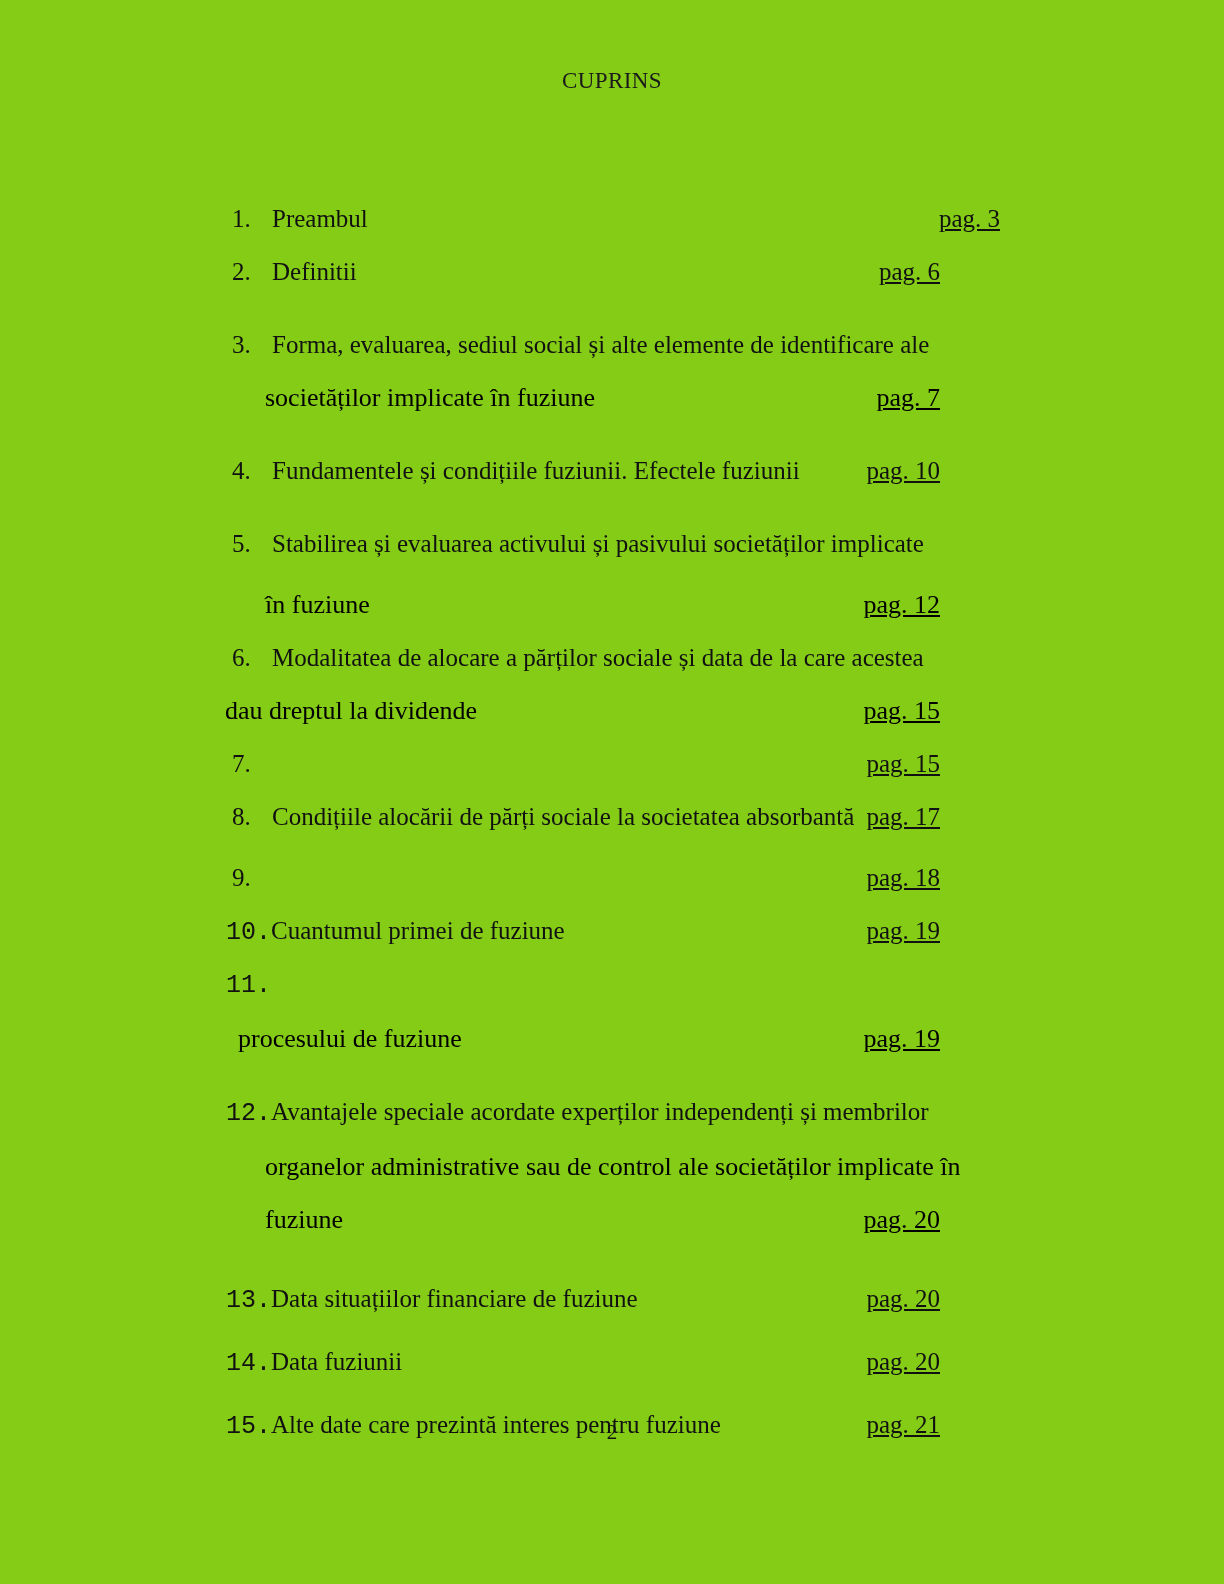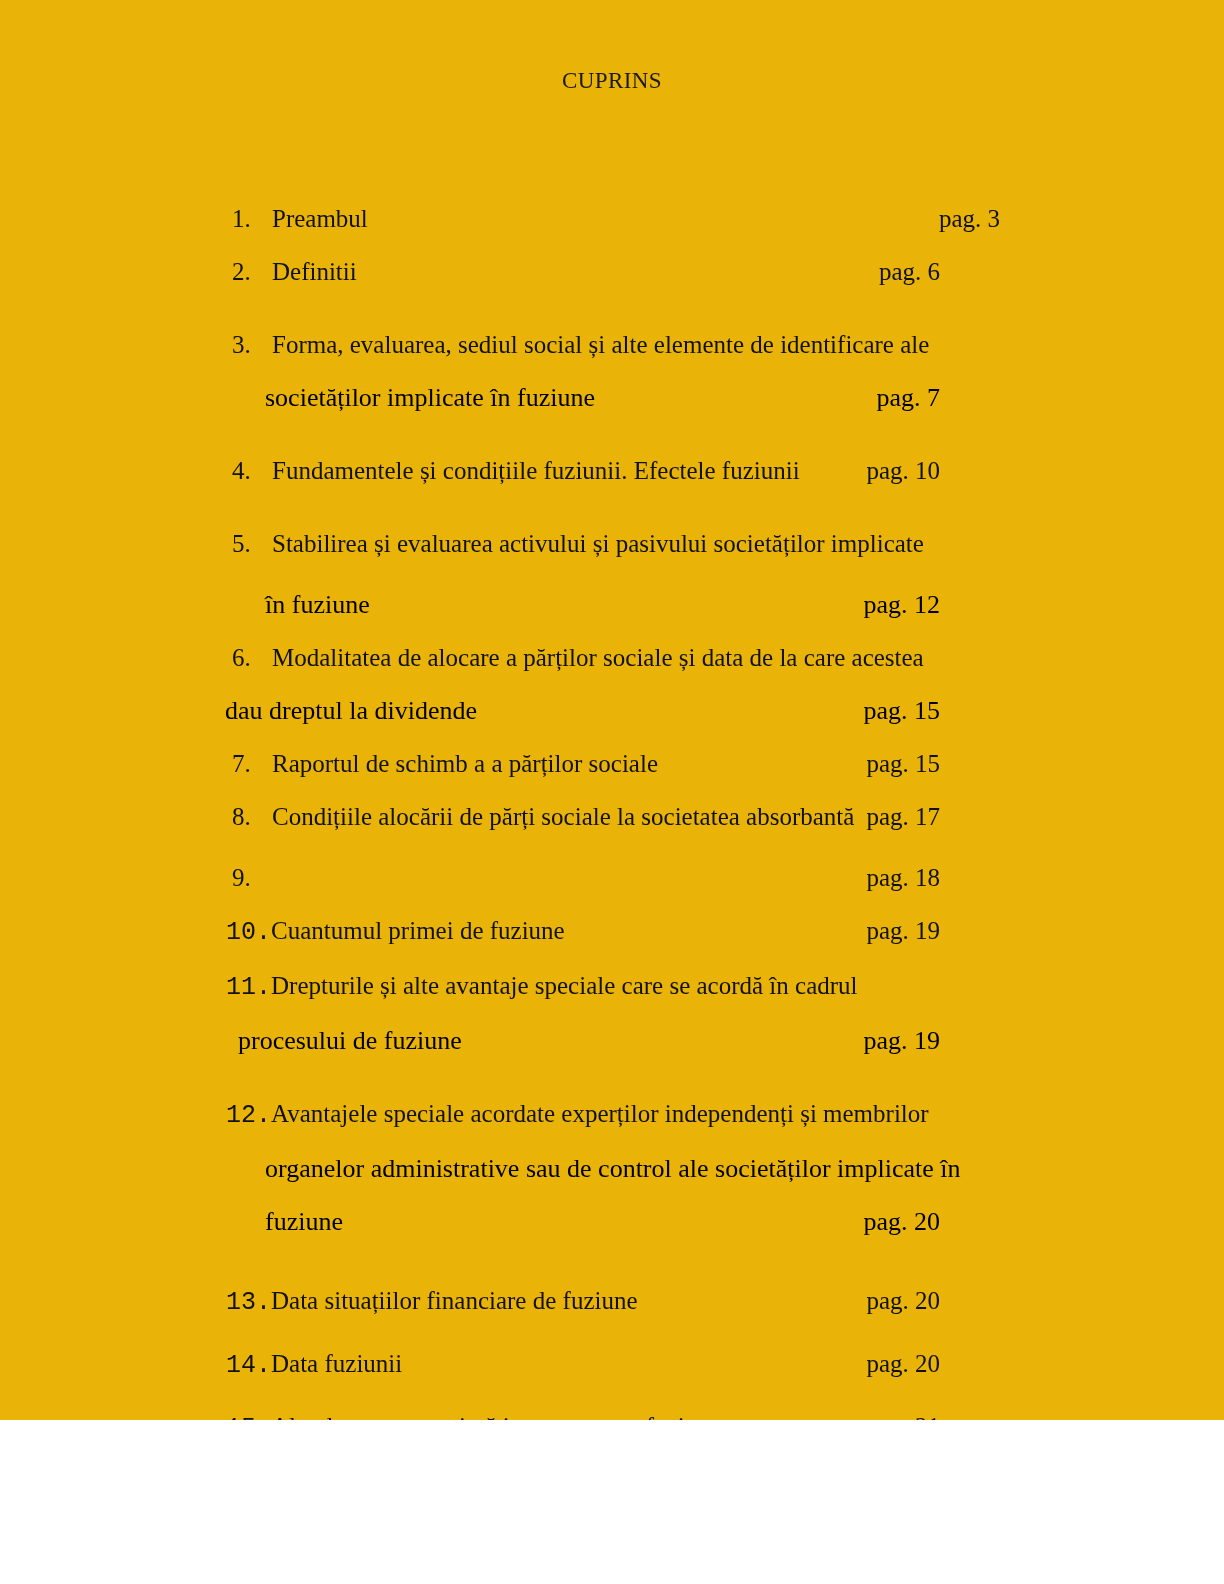--- a/index.html
+++ b/index.html
@@ -3,22 +3,22 @@
 <meta charset="utf-8">
 <style>
   html, body {
     margin: 0;
     padding: 0;
     background: #ffffff;
   }
   .page {
     position: relative;
     width: 1224px;
-    height: 1420px;
-    background: #eab308;
+    height: 1584px;
+    background: #84cc16;
     font-family: "Liberation Serif", "DejaVu Serif", serif;
     color: #000000;
     overflow: hidden;
   }
 
   
   .doc-title {
     position: absolute;
     top: 68px;
     left: 0;
@@ -94,20 +94,21 @@
   .leader.dense::before {
     content: "................................................................................................................................................................................................................................................................................................";
     letter-spacing: -0.9px;
     font-weight: 700;
     font-size: 25px;
   }
 
   .pagref {
     flex: 0 0 auto;
     padding-left: 0px;
+    text-decoration: underline;
   }
 
   
   .rail {
     margin-right: 284px;
   }
   .rail.far {
     margin-right: 224px;
   }
 
@@ -214,21 +215,20 @@
       <div class="cont">
         <span class="entry-text pad-left">dau dreptul la dividende</span>
         <span class="leader"></span>
         <span class="pagref rail">pag. 15</span>
       </div>
     </div>
 
     <div class="toc-entry">
       <div class="toc-line">
         <span class="marker wide">7.</span>
-        <span class="entry-text">Raportul de schimb a a părților sociale</span>
         <span class="leader"></span>
         <span class="pagref rail">pag. 15</span>
       </div>
     </div>
 
     <div class="toc-entry">
       <div class="toc-line">
         <span class="marker wide">8.</span>
         <span class="entry-text">Condițiile alocării de părți sociale la societatea absorbantă</span>
         <span class="leader"></span>
@@ -251,21 +251,20 @@
         <span class="marker tight">10.</span>
         <span class="entry-text">Cuantumul primei de fuziune</span>
         <span class="leader"></span>
         <span class="pagref rail">pag. 19</span>
       </div>
     </div>
 
     <div class="toc-entry">
       <div class="toc-line">
         <span class="marker tight">11.</span>
-        <span class="entry-text">Drepturile și alte avantaje speciale care se acordă în cadrul</span>
       </div>
       <div class="cont">
         <span class="entry-text pad-mid">procesului de fuziune</span>
         <span class="leader"></span>
         <span class="pagref rail">pag. 19</span>
       </div>
     </div>
 
     <div class="gap-md"></div>
 

